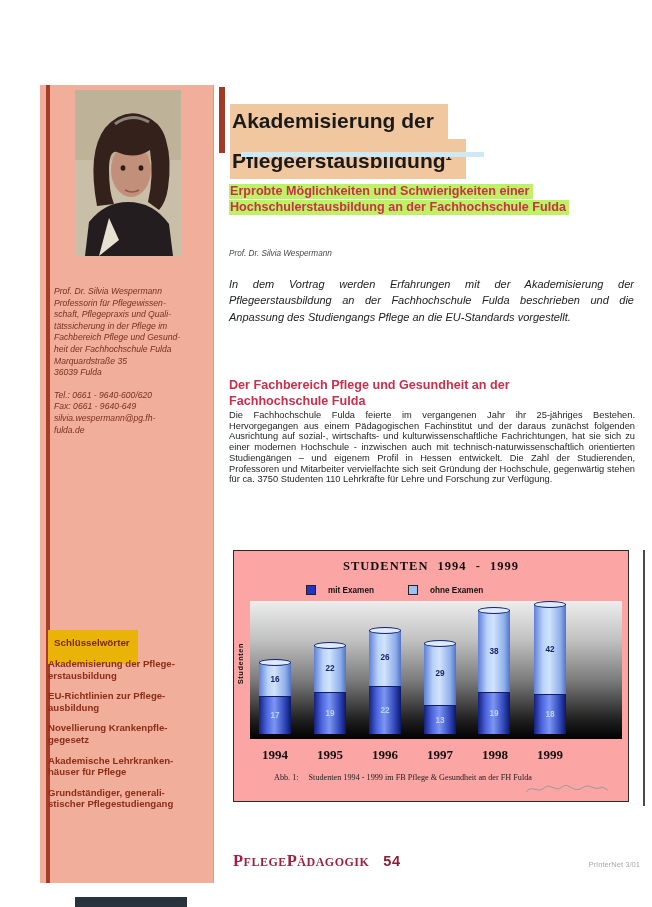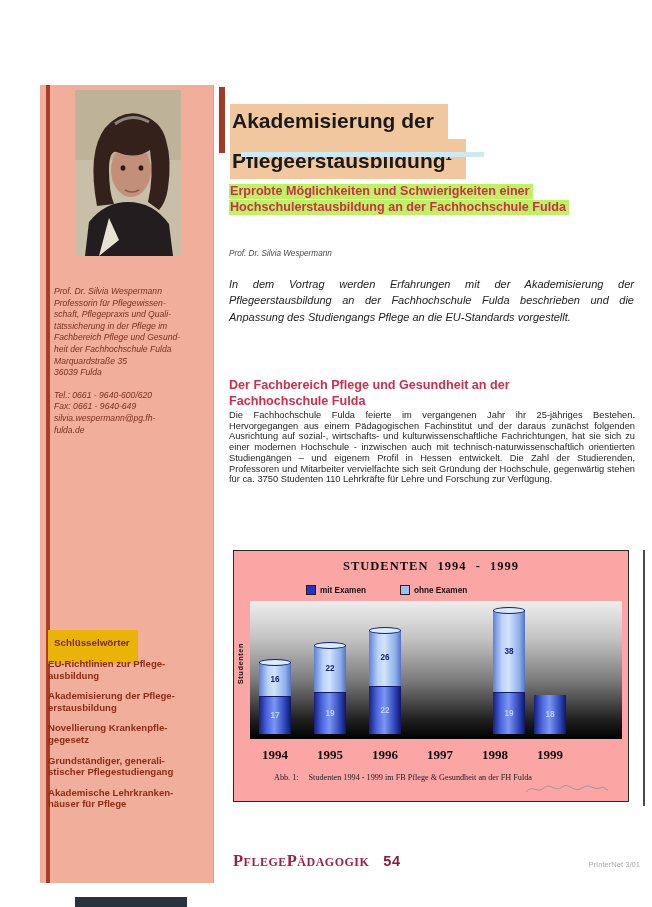--- a/index.html
+++ b/index.html
@@ -30,21 +30,21 @@
 
   
   .section-heading{left:229px;top:377px;width:380px;font-size:12.6px;font-weight:bold;color:#cb2f4c;line-height:16px;}
   .body-text{left:229px;top:410px;width:406px;height:138px;font-size:9.3px;line-height:10.7px;text-align:justify;color:#1f1f1f;overflow:hidden;}
 
   
   .chart-box{left:233px;top:550px;width:396px;height:252px;background:#fca5a5;border:1.5px solid #2a2a2a;box-sizing:border-box;}
   .page-edge-line{left:643px;top:550px;width:2px;height:256px;background:#4a4a4a;}
   .chart-title{position:absolute;left:0;top:8px;width:100%;text-align:center;font-family:"Liberation Serif",serif;font-size:12.5px;font-weight:bold;letter-spacing:1px;word-spacing:5px;color:#111;}
   .legend{position:absolute;left:72px;top:34px;display:flex;gap:34px;}
-  .legend-item{display:flex;align-items:center;gap:4px;}
+  .legend-item{display:flex;align-items:center;gap:12px;}
   .legend-swatch{width:8px;height:8px;border:1px solid #222;}
   .legend-label{font-size:8.2px;font-weight:bold;color:#111;}
   .plot{position:absolute;left:16px;top:50px;width:372px;height:138px;background:linear-gradient(180deg,#ededed 0%,#c2c2c2 28%,#7a7a7a 58%,#202020 86%,#000 100%);}
   .ylabel{position:absolute;left:2px;top:92px;width:12px;font-size:7.5px;font-weight:bold;color:#111;writing-mode:vertical-rl;transform:rotate(180deg);letter-spacing:0.5px;}
   .bar{position:absolute;bottom:5px;display:flex;flex-direction:column;}
   .seg{position:relative;display:flex;align-items:center;justify-content:center;}
   .seg.light{background:linear-gradient(90deg,#5f7fd8 0%,#b9d3f8 28%,#d2e3fc 48%,#8fb0ec 82%,#5472c6 100%);border-bottom:1px solid #101c66;}
   .seg.dark{background:linear-gradient(90deg,#16207e 0%,#4d66e0 25%,#7c96f2 48%,#3148bc 80%,#0e1766 100%);}
   .seg .cap{position:absolute;left:0;top:-3px;width:100%;height:7px;border-radius:50%;background:#dcebff;border:1px solid #16226e;box-sizing:border-box;}
   .seg-label{font-size:8.2px;font-weight:bold;z-index:2;}
@@ -97,38 +97,38 @@
     <div>Fax: 0661 - 9640-649</div>
     <div>silvia.wespermann@pg.fh-</div>
     <div>fulda.de</div>
   </div>
 
 <div class="abs kw-label-box">
   <span>Schlüsselwörter</span>
 </div>
 <div class="abs keywords">
     <div class="kw-item">
+      <div>Akademisierung der Pflege-</div>
+      <div>erstausbildung</div>
+    </div>
+    <div class="kw-item">
       <div>EU-Richtlinien zur Pflege-</div>
       <div>ausbildung</div>
     </div>
     <div class="kw-item">
-      <div>Akademisierung der Pflege-</div>
-      <div>erstausbildung</div>
-    </div>
-    <div class="kw-item">
       <div>Novellierung Krankenpfle-</div>
       <div>gegesetz</div>
     </div>
     <div class="kw-item">
+      <div>Akademische Lehrkranken-</div>
+      <div>häuser für Pflege</div>
+    </div>
+    <div class="kw-item">
       <div>Grundständiger, generali-</div>
       <div>stischer Pflegestudiengang</div>
-    </div>
-    <div class="kw-item">
-      <div>Akademische Lehrkranken-</div>
-      <div>häuser für Pflege</div>
     </div>
   </div>
 
 <div class="abs title-bar"></div>
 <div class="abs title">
   <span class="hl">Akademisierung der</span><br>
   <span class="hl"><span>Pflegeerstausbildung</span><sup>1</sup></span>
 </div>
 <div class="abs blue-bar"></div>
 
@@ -178,30 +178,43 @@
       </div>
       <div class="bar" style="left: 119px; width: 32px;">
         <div class="seg light" style="height: 55.9px;">
           <div class="cap"></div>
           <span class="seg-label">26</span>
         </div>
         <div class="seg dark" style="height: 47.3px;">
           <span class="seg-label">22</span>
         </div>
       </div>
-      <div class="bar" style="left: 243px; width: 32px; border-radius: 15px;">
+      <div class="bar" style="left: 174px; width: 32px;">
+        <div class="seg light" style="height: 62.35px;">
+          <div class="cap"></div>
+          <span class="seg-label">29</span>
+        </div>
+        <div class="seg dark" style="height: 27.95px;">
+          <span class="seg-label">13</span>
+        </div>
+      </div>
+      <div class="bar" style="left: 228px; width: 32px; border-radius: 15px;">
         <div class="seg light" style="height: 81.7px;">
           <div class="cap"></div>
           <span class="seg-label">38</span>
         </div>
         <div class="seg dark" style="height: 40.85px;">
           <span class="seg-label">19</span>
         </div>
       </div>
       <div class="bar" style="left: 284px; width: 32px;">
+        <div class="seg light" style="height: 90.3px;">
+          <div class="cap"></div>
+          <span class="seg-label">42</span>
+        </div>
         <div class="seg dark" style="height: 38.7px;">
           <span class="seg-label">18</span>
         </div>
       </div>
     </div>
   <div class="xlabels">
       <div class="xtick" style="left: 3px;">1994</div>
       <div class="xtick" style="left: 58px;">1995</div>
       <div class="xtick" style="left: 113px;">1996</div>
       <div class="xtick" style="left: 168px;">1997</div>

